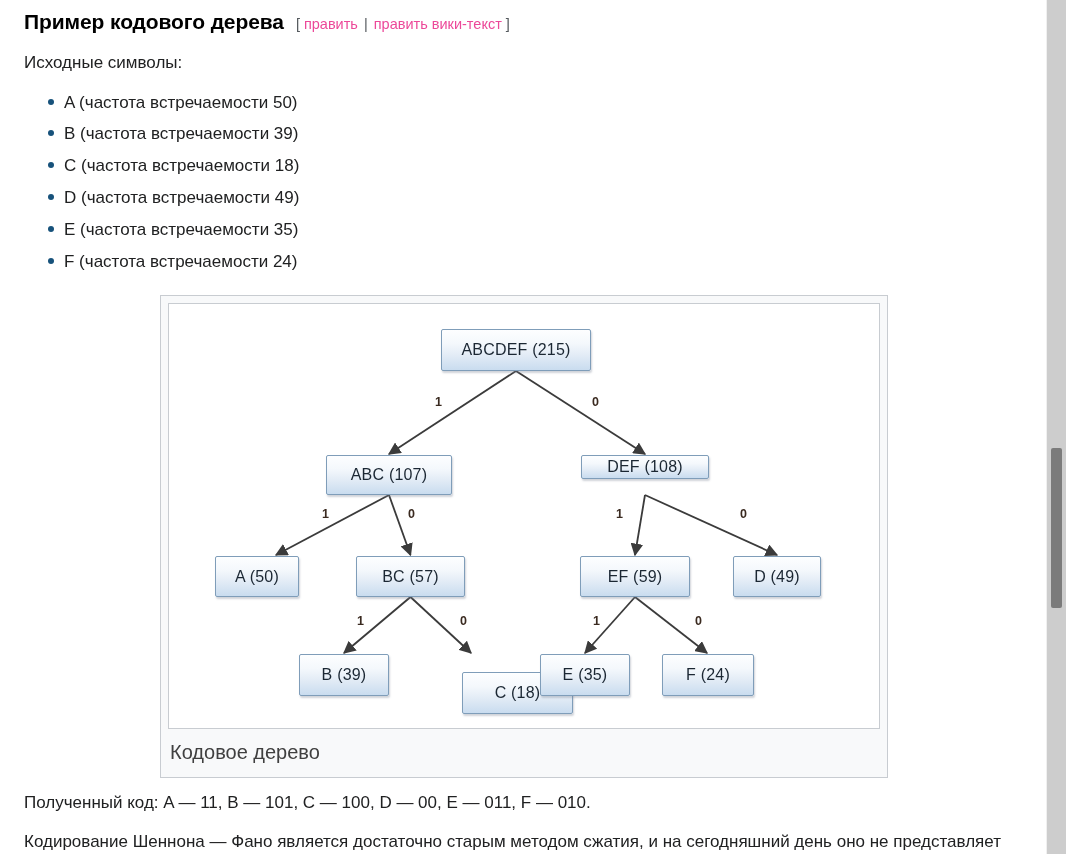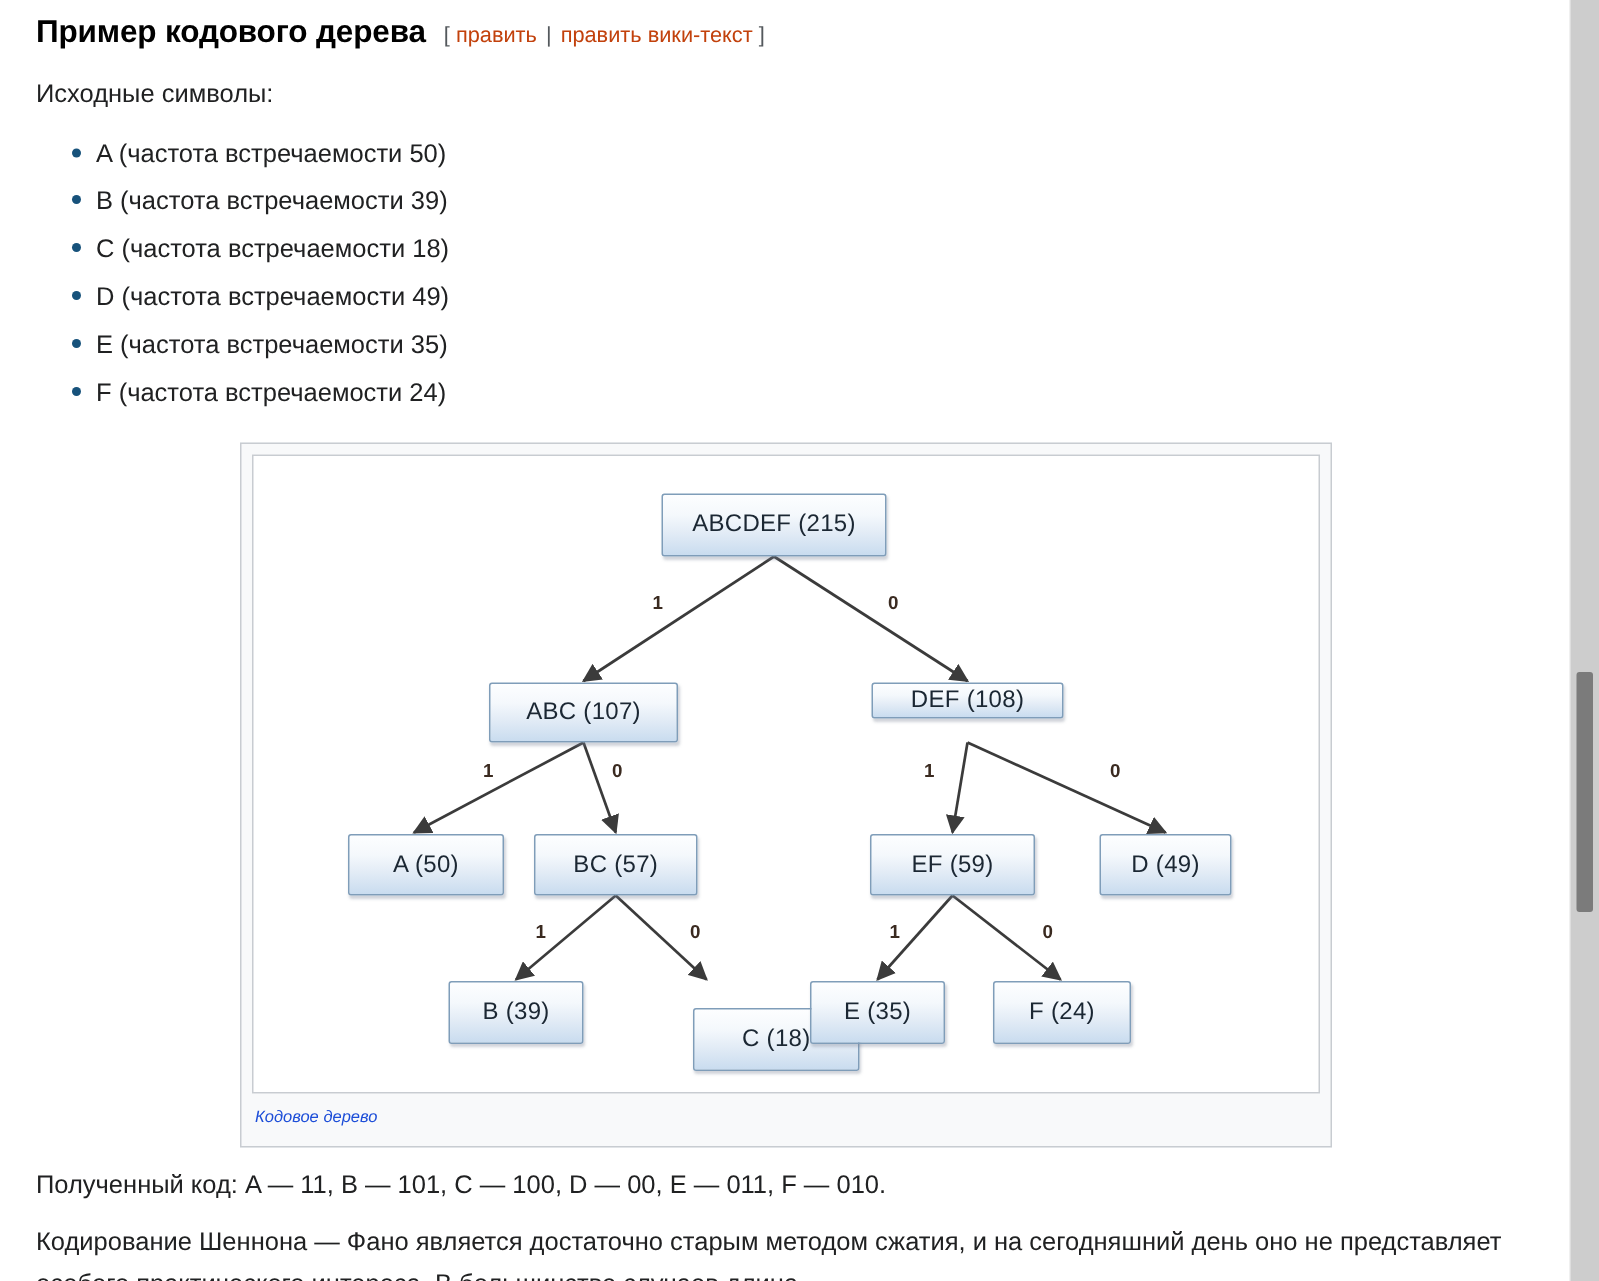--- a/index.html
+++ b/index.html
@@ -43,21 +43,21 @@
   }
   .edit-section {
     font-size: 14.5px;
     color: #54595d;
     margin-left: 12px;
     white-space: nowrap;
   }
   .edit-section .brk { color: #54595d; }
   .edit-section .sep { color: #54595d; padding: 0 2px; }
   .edit-link {
-    color: #c2410c;
+    color: #ec4899;
     text-decoration: none;
     cursor: pointer;
   }
 
   
   .para {
     font-size: 17px;
     line-height: 1.62;
     margin: 11px 0 0 0;
     color: #202122;
@@ -96,25 +96,24 @@
   .thumb-inner {
     margin: 7px 7px 0 7px;
     border: 1px solid #c8ccd1;
     background: #ffffff;
     height: 424px;
     position: relative;
     overflow: hidden;
     padding-left: 21px;
   }
   .thumb-caption {
-    font-size: 11px;
+    font-size: 20px;
     line-height: 1.5;
-    color: #1d4ed8;
+    color: #404040;
     padding: 8px 9px 10px 9px;
-    font-style: italic;
   }
 
   
   .tree {
     position: absolute;
     left: 0; top: 0;
     width: 100%;
     height: 100%;
   }
   .tree svg {
@@ -213,21 +212,21 @@
               <line x1="476" y1="191" x2="466" y2="251" stroke="#3b3b3b" stroke-width="1.8" marker-end="url(#arrow)"></line>
               <line x1="476" y1="191" x2="608" y2="251" stroke="#3b3b3b" stroke-width="1.8" marker-end="url(#arrow)"></line>
               <line x1="241.5" y1="293" x2="175" y2="349" stroke="#3b3b3b" stroke-width="1.8" marker-end="url(#arrow)"></line>
               <line x1="241.5" y1="293" x2="302" y2="349" stroke="#3b3b3b" stroke-width="1.8" marker-end="url(#arrow)"></line>
               <line x1="466" y1="293" x2="416" y2="349" stroke="#3b3b3b" stroke-width="1.8" marker-end="url(#arrow)"></line>
               <line x1="466" y1="293" x2="538" y2="349" stroke="#3b3b3b" stroke-width="1.8" marker-end="url(#arrow)"></line>
             </svg>
         <div class="node" style="left: 272px; top: 25px; width: 150px; height: 42px;">ABCDEF (215)</div>
             <div class="node" style="left: 157px; top: 151px; width: 126px; height: 40px;">ABC (107)</div>
             <div class="node" style="left: 412px; top: 151px; width: 128px; height: 24px;">DEF (108)</div>
-            <div class="node" style="left: 63px; top: 252px; width: 104px; height: 41px;">A (50)</div>
+            <div class="node" style="left: 46px; top: 252px; width: 84px; height: 41px;">A (50)</div>
             <div class="node" style="left: 187px; top: 252px; width: 109px; height: 41px;">BC (57)</div>
             <div class="node" style="left: 411px; top: 252px; width: 110px; height: 41px;">EF (59)</div>
             <div class="node" style="left: 564px; top: 252px; width: 88px; height: 41px;">D (49)</div>
             <div class="node" style="left: 130px; top: 350px; width: 90px; height: 42px;">B (39)</div>
             <div class="node" style="left: 257px; top: 368px; width: 111px; height: 42px; margin-left: 36px;">C (18)</div>
             <div class="node" style="left: 371px; top: 350px; width: 90px; height: 42px;">E (35)</div>
             <div class="node" style="left: 493px; top: 350px; width: 92px; height: 42px;">F (24)</div>
             <div class="edge-label" style="left: 266px; top: 91px;">1</div>
             <div class="edge-label" style="left: 423px; top: 91px;">0</div>
             <div class="edge-label" style="left: 153px; top: 203px;">1</div>

